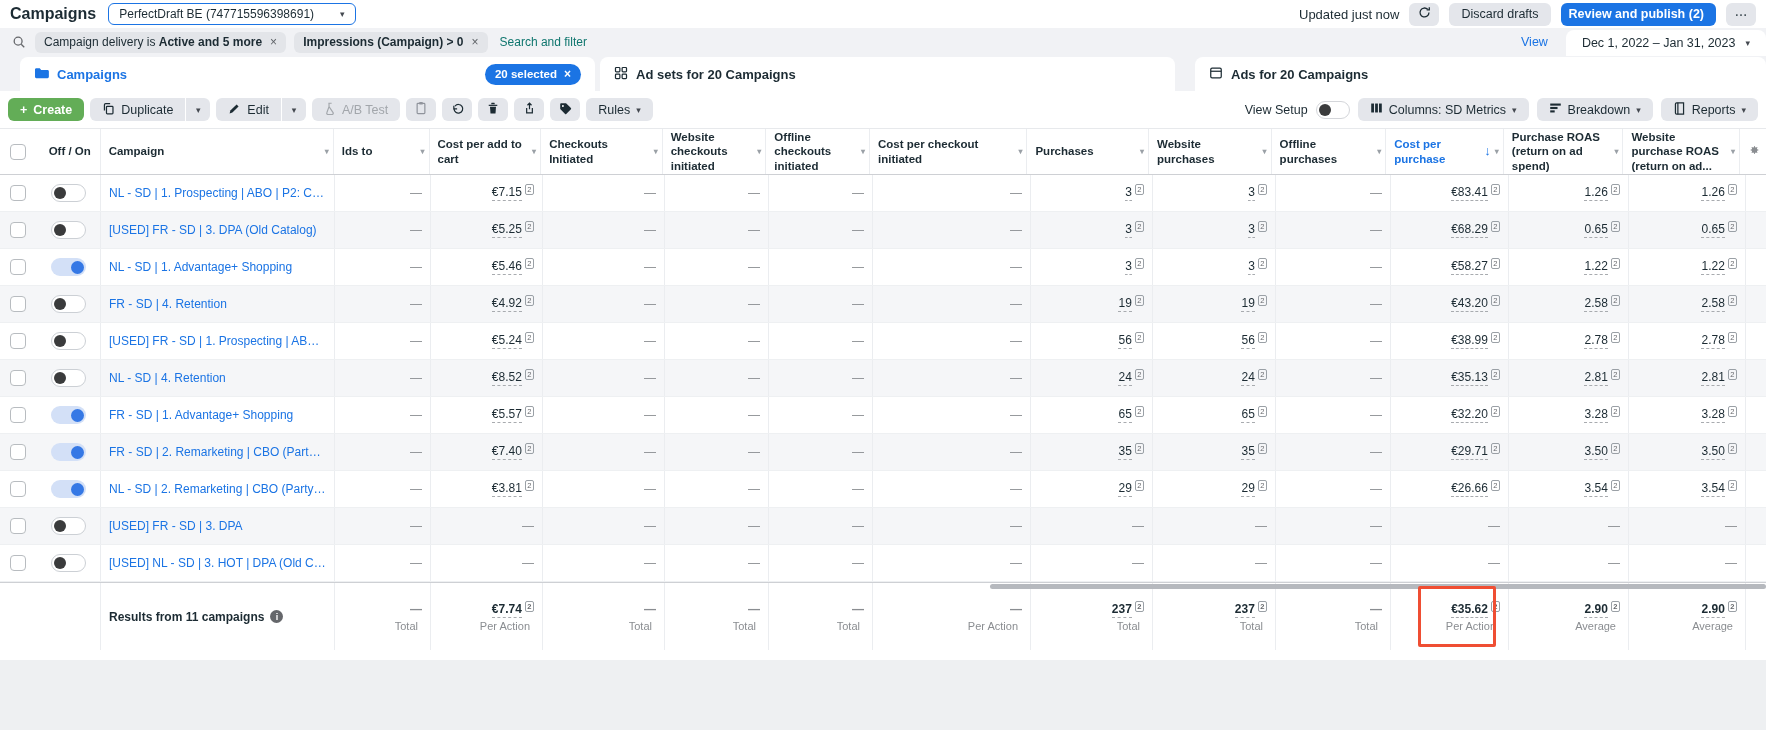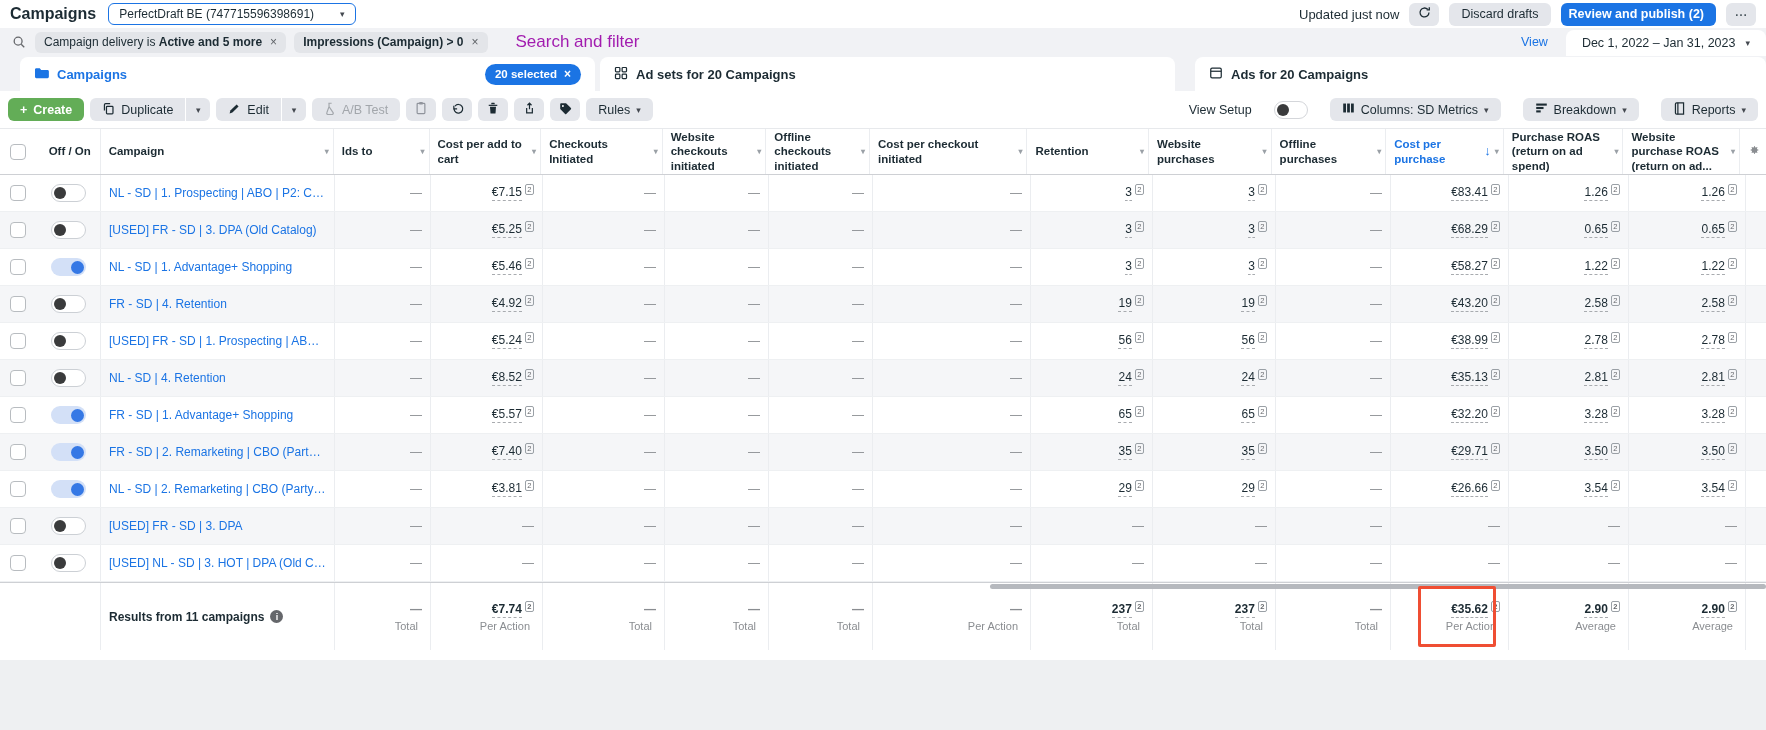--- a/index.html
+++ b/index.html
@@ -18,41 +18,41 @@
   .btn.icon-only { width:30px; padding:0; }
   .btn.primary { background:#1b74e4; color:#fff; font-weight:bold;padding-left:8px; }
   .btn.disabled { color:#a2a6ab; }
 
   
   .filterbar { height:28px; background:#f1f2f5; display:flex; align-items:center; padding-left:12px; }
   .search-icon-wrap { margin-right:9px; display:flex; }
   .chip { display:flex; align-items:center; gap:8px; background:#e3e5e9; border-radius:6px; height:21px; padding:0 9px; font-size:12px; margin-right:8px; white-space:nowrap; }
   .chip b { font-weight:bold; }
   .chip .x { color:#5f6368; font-size:12px; }
-  .search-placeholder { color:#a21caf; font-size:17px; margin-left:20px; }
+  .search-placeholder { color:#0f766e; font-size:12px; margin-left:4px; }
   .filter-right { margin-left:auto; display:flex; align-items:flex-end; height:28px; }
   .clear-link { color:#1b74e4; font-size:12.5px; margin:0 18px 7px 0; cursor:pointer; }
   .date-card { background:#fff; border-radius:8px 8px 0 0; height:26px; display:flex; align-items:center; gap:10px; padding:0 16px; font-size:12.5px; }
 
   
   .tabsrow { height:35px; background:#f1f2f5; display:flex; align-items:flex-end; padding-left:20px; }
   .tab { background:#fff; border-radius:8px 8px 0 0; height:34px; display:flex; align-items:center; padding:0 14px; gap:8px; font-size:13px; font-weight:bold; }
   .tab1 { width:575px; margin-right:5px; }
   .tab1 .tab-label { color:#1b74e4; }
   .tab2 { width:575px; margin-right:20px; }
   .tab3 { flex:1; }
   .sel-pill { margin-left:auto; background:#1b74e4; color:#fff; border-radius:12px; font-size:11.5px; font-weight:bold; height:21px; display:flex; align-items:center; gap:7px; padding:0 10px; cursor:pointer; }
   .sel-pill .x { font-size:12px; }
 
   
   .toolbar { height:37px; display:flex; align-items:center; padding:0 8px; gap:6px; background:#fff; }
   .btn.green { background:#63ad57; color:#fff; font-weight:bold; }
   .btn.seg { border-radius:6px 0 0 6px; }
   .btn.seg-caret { border-radius:0 6px 6px 0; width:24px; padding:0; margin-left:1px; }
-  .toolbar-right { margin-left:auto; display:flex; align-items:center; gap:22px; }
+  .toolbar-right { margin-left:auto; display:flex; align-items:center; gap:8px; }
   .vs-label { font-size:12.5px; }
   .vs-toggle { width:34px; height:18px; border-radius:9px; background:#fff; border:1px solid #d4d6da; position:relative; cursor:pointer; }
   .vs-toggle .knob { position:absolute; left:2px; top:2px; width:12px; height:12px; border-radius:50%; background:#3a3b3c; }
 
   
   .thead { display:flex; height:47px; border-top:1px solid #e7e9ec; border-bottom:1px solid #ced0d4; background:#fff; }
   .th { display:flex; align-items:center; padding:2px 4px 2px 8px; font-size:11.5px; font-weight:bold; line-height:1.25; position:relative; }
   .th-label { flex:1; }
   .th-caret { color:#9aa0a6; font-size:8px; margin-left:2px; }
   .th.sorted .th-label { color:#1b74e4; }
@@ -328,21 +328,21 @@
       </div>
       <div class="th c7">
         <span class="th-label">Offline checkouts initiated</span>
         <span class="th-caret">▾</span>
       </div>
       <div class="th c8">
         <span class="th-label">Cost per checkout initiated</span>
         <span class="th-caret">▾</span>
       </div>
       <div class="th c9">
-        <span class="th-label">Retention</span>
+        <span class="th-label">Purchases</span>
         <span class="th-caret">▾</span>
       </div>
       <div class="th c10">
         <span class="th-label">Website purchases</span>
         <span class="th-caret">▾</span>
       </div>
       <div class="th c11">
         <span class="th-label">Offline purchases</span>
         <span class="th-caret">▾</span>
       </div>

